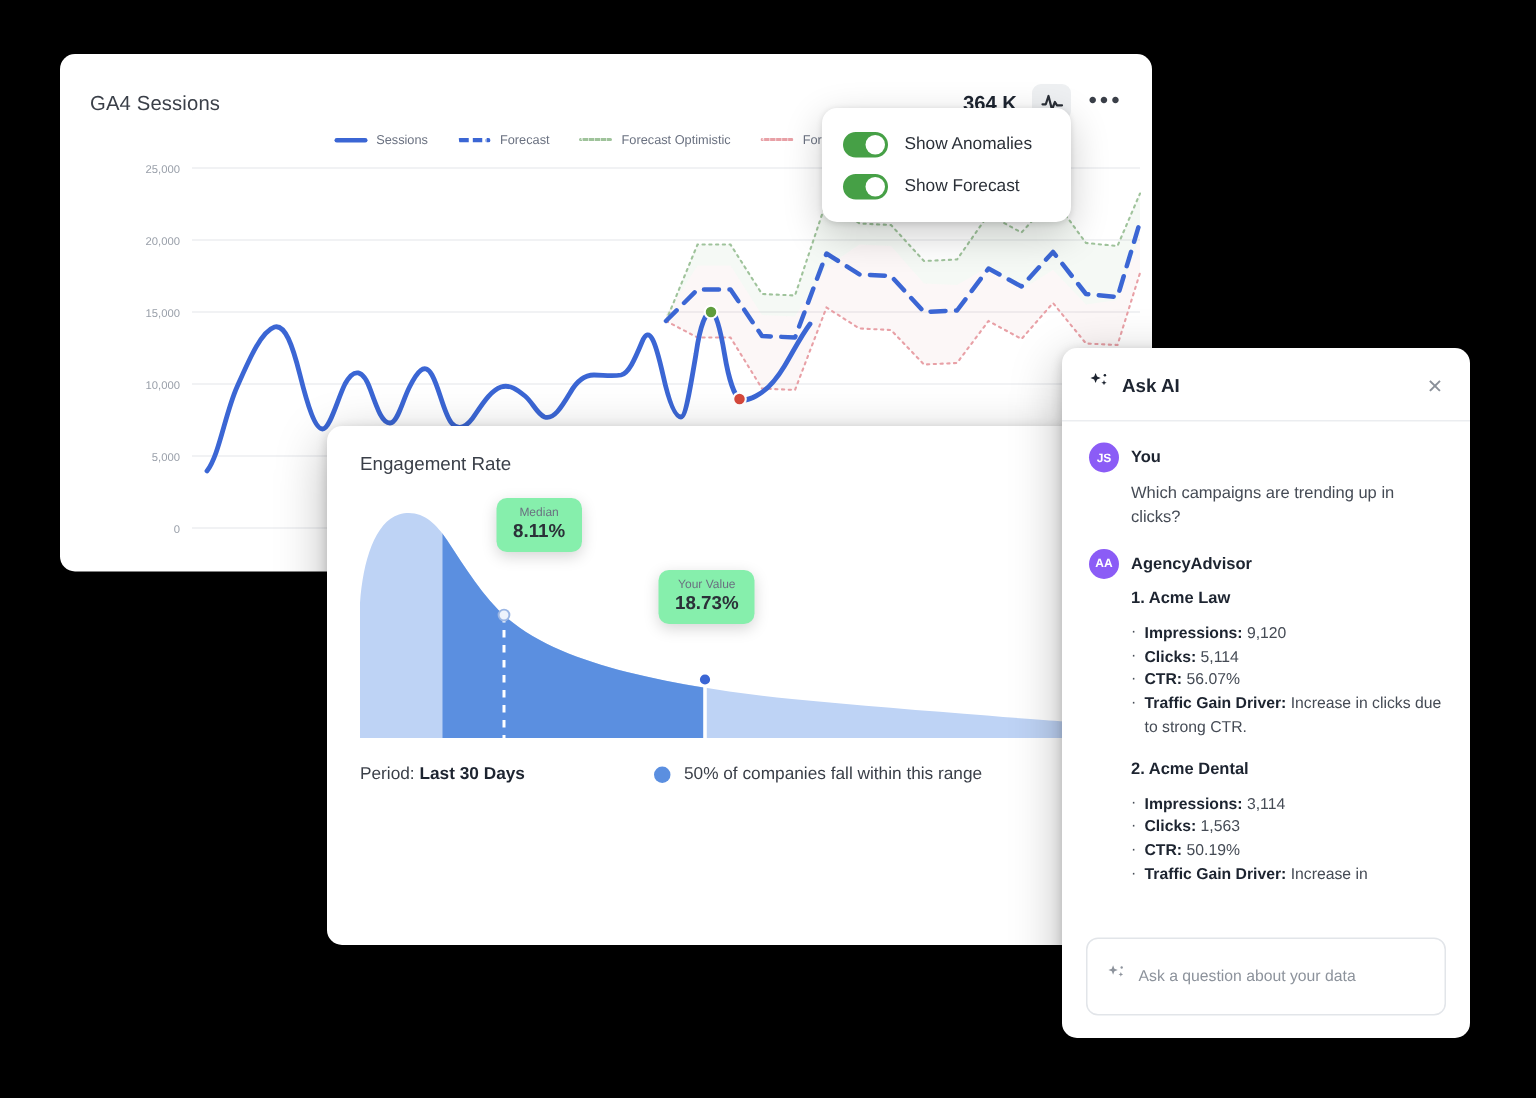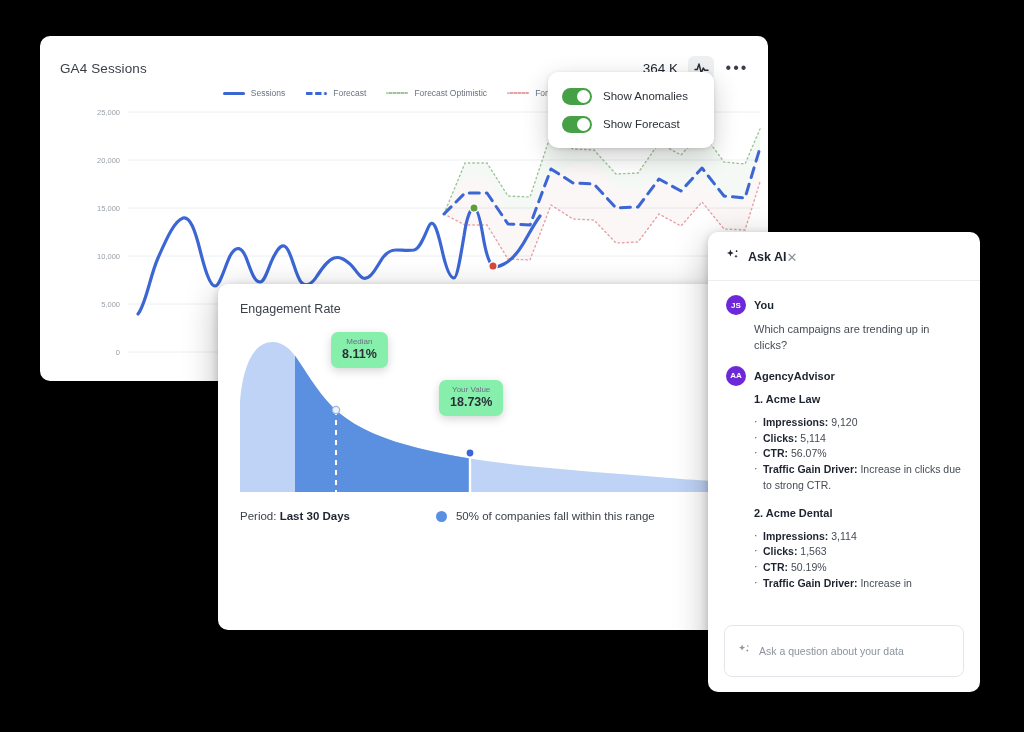--- a/index.html
+++ b/index.html
@@ -21,21 +21,21 @@
   }
 
   
   #ga4-card { left: 40px; top: 36px; width: 728px; height: 345px; }
   .ga4-head {
     display: flex; align-items: center; justify-content: space-between;
     padding: 20px 18px 4px 20px;
   }
   .ga4-title { font-size: 13.5px; color: #3a3f48; letter-spacing: .1px; }
   .ga4-right { display: flex; align-items: center; gap: 10px; }
-  .ga4-kpi { font-size: 13.5px; font-weight: normal; color: #1d2430; }
+  .ga4-kpi { font-size: 13.5px; font-weight: bold; color: #1d2430; }
   .icon-btn {
     width: 26px; height: 24px; border-radius: 6px;
     display: flex; align-items: center; justify-content: center;
     background: #eef0f2;
   }
   .icon-btn.plain { background: transparent; }
   .dots { letter-spacing: 2px; font-size: 16px; color: #3a3f48; line-height: 10px; }
 
   .legend {
     display: flex; align-items: flex-end; justify-content: center;
@@ -88,31 +88,31 @@
     display: flex; align-items: center; gap: 86px;
     padding: 18px 0 0 22px; font-size: 11.5px; color: #3a3f48;
   }
   .eng-foot b { color: #1d2430; }
   .legend-dot { width: 11px; height: 11px; border-radius: 50%; background: #5b8fe0; display: inline-block; }
   .foot-right { display: flex; align-items: center; gap: 9px; }
 
   
   #ai-panel { left: 708px; top: 232px; width: 272px; height: 460px; z-index: 40; }
   .ai-head {
-    display: flex; align-items: center; 
+    display: flex; align-items: center; justify-content: space-between;
     padding: 16px 18px 14px 18px; border-bottom: 1px solid #ebedf0;
   }
   .ai-head-left { display: flex; align-items: center; gap: 9px; }
   .ai-title { font-size: 12.5px; font-weight: bold; color: #1d2430; }
   .ai-close { font-size: 13px; color: #8a9099; line-height: 1; }
   .ai-body { padding: 14px 18px 0 18px; height: 332px; overflow: hidden; }
   .msg { margin-bottom: 12px; }
   .msg-head { display: flex; align-items: center; gap: 8px; margin-bottom: 7px; }
   .avatar {
-    width: 20px; height: 20px; border-radius: 50%; background: #6d28d9;
+    width: 20px; height: 20px; border-radius: 50%; background: #8b5cf6;
     color: #fff; font-size: 8px; font-weight: bold;
     display: flex; align-items: center; justify-content: center; flex: none;
   }
   .msg-author { font-size: 11px; font-weight: bold; color: #1d2430; }
   .msg-text { font-size: 11px; color: #454b55; line-height: 1.45; padding-left: 28px; }
   .ans-h { font-size: 11px; font-weight: bold; color: #1d2430; padding-left: 28px; margin: 2px 0 10px; }
   .bullets { padding-left: 28px; list-style: none; }
   .bullets li {
     font-size: 10.5px; color: #454b55; line-height: 1.5;
     padding-left: 9px; position: relative;

